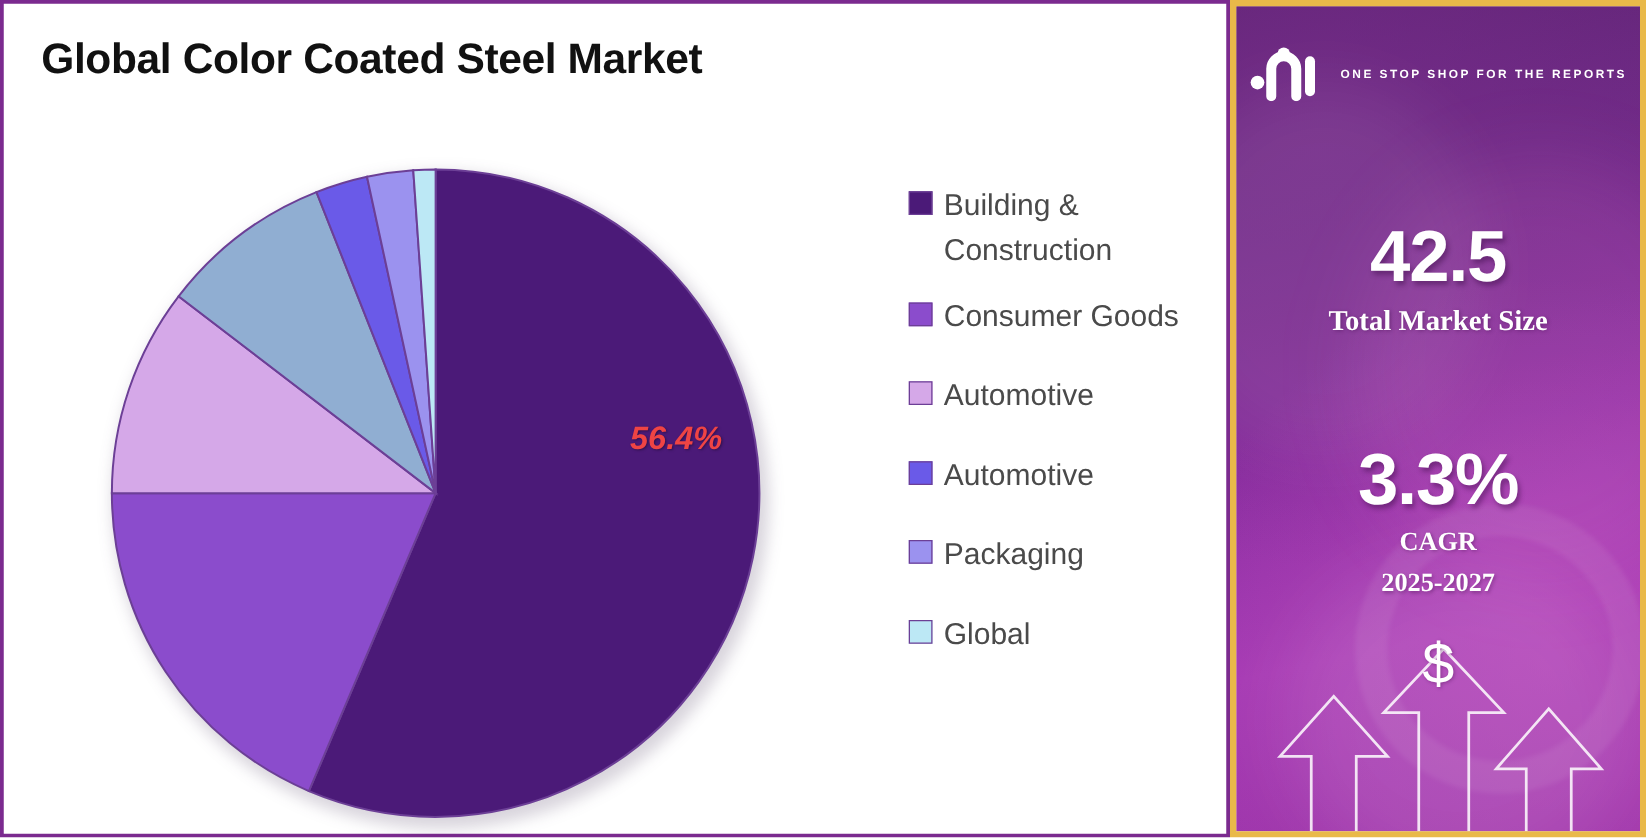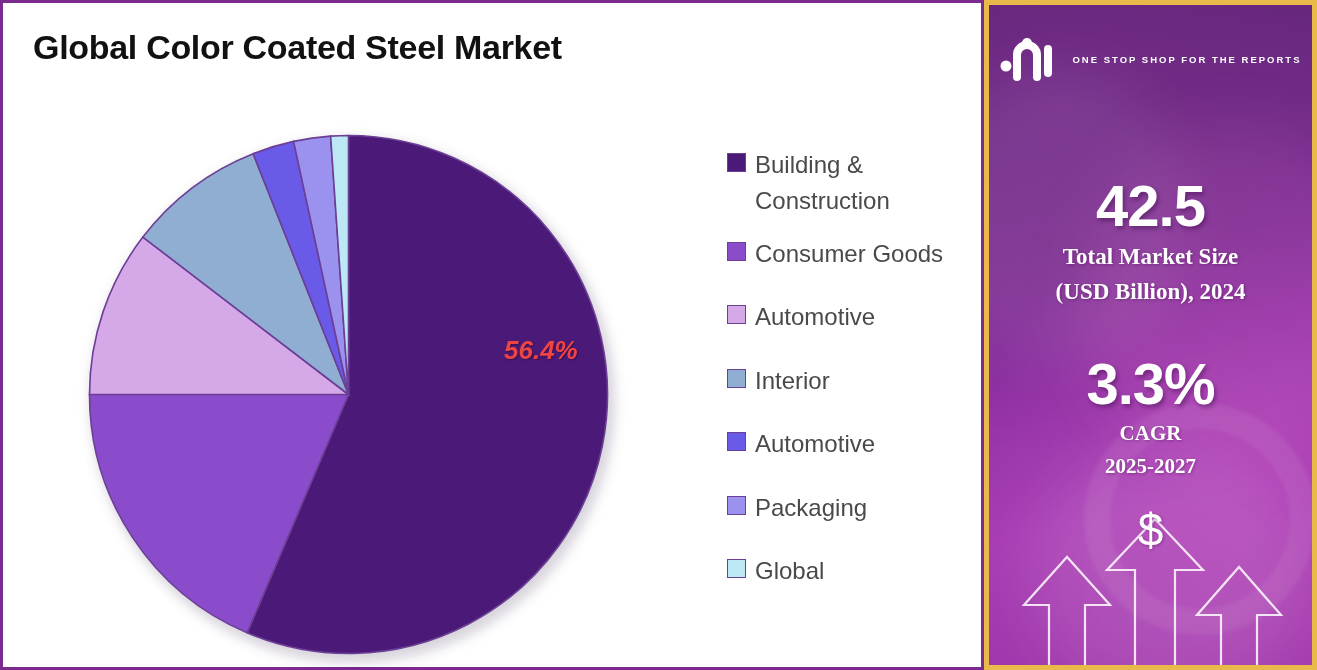--- a/index.html
+++ b/index.html
@@ -165,24 +165,20 @@
         </div>
         <div class="legend-item">
           <span class="legend-swatch" style="background: rgb(139, 76, 204);"></span>
           <span class="legend-label">Consumer Goods</span>
         </div>
         <div class="legend-item">
           <span class="legend-swatch" style="background: rgb(213, 168, 232);"></span>
           <span class="legend-label">Automotive</span>
         </div>
         <div class="legend-item">
-          <span class="legend-swatch" style="background: rgb(144, 174, 210);"></span>
-          <span class="legend-label">Interior</span>
-        </div>
-        <div class="legend-item">
           <span class="legend-swatch" style="background: rgb(106, 90, 232);"></span>
           <span class="legend-label">Automotive</span>
         </div>
         <div class="legend-item">
           <span class="legend-swatch" style="background: rgb(155, 146, 239);"></span>
           <span class="legend-label">Packaging</span>
         </div>
         <div class="legend-item">
           <span class="legend-swatch" style="background: rgb(188, 232, 245);"></span>
           <span class="legend-label">Global</span>
@@ -206,21 +202,20 @@
         <rect x="45" y="12" width="8" height="32" rx="4" fill="#ffffff"></rect>
       </svg>
       <div class="brand-text-wrap">
         <div class="brand-tag">ONE STOP SHOP FOR THE REPORTS</div>
       </div>
     </div>
 
     <div class="stat-block" id="market-size-block">
       <div class="stat-big">42.5</div>
       <div class="stat-cap">Total Market Size</div>
-      <div class="stat-cap">(USD Billion), 2024</div>
     </div>
 
     <div class="stat-block" id="cagr-block">
       <div class="stat-big">3.3%</div>
       <div class="stat-cap small">CAGR</div>
       <div class="stat-cap small">2025-2027</div>
     </div>
 
     <div class="arrows">
       <div class="dollar">$</div>

